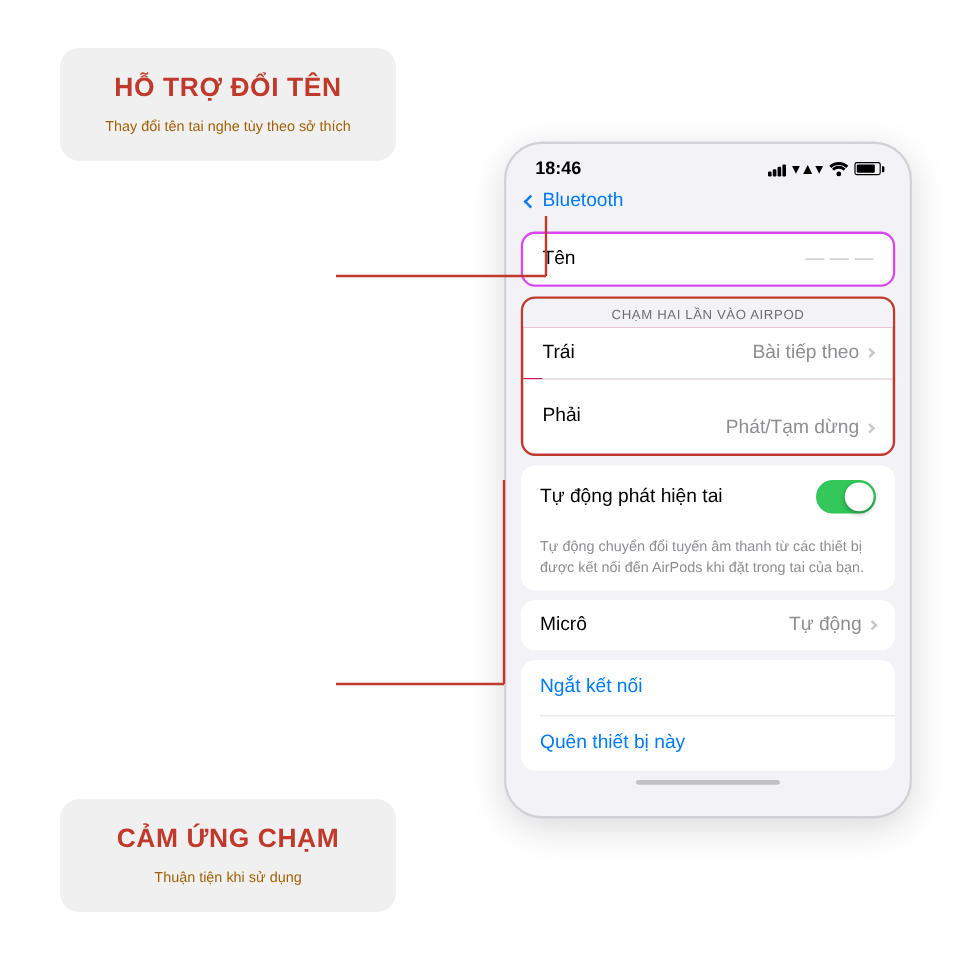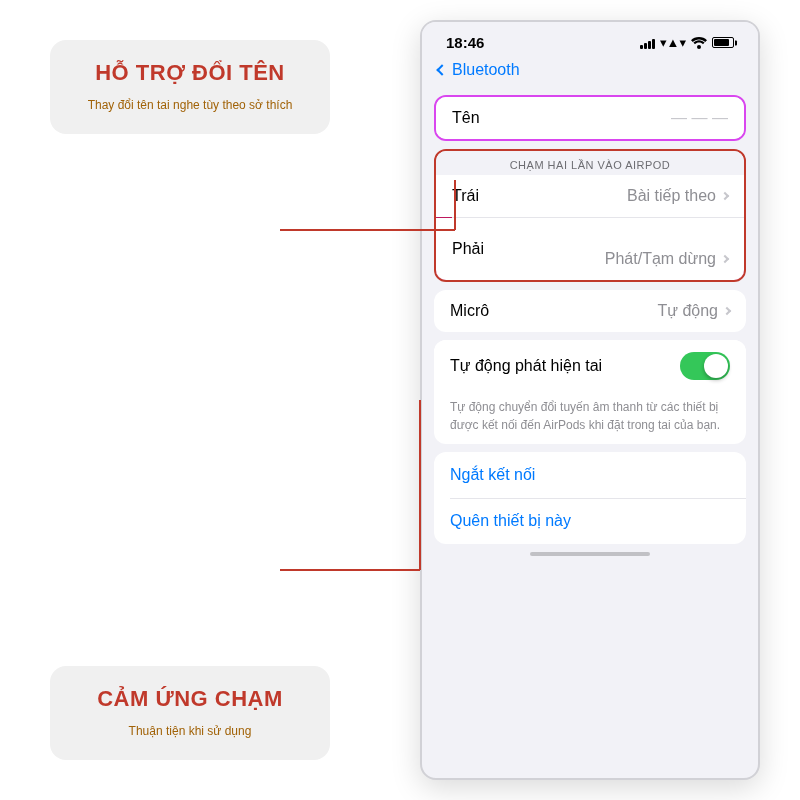--- a/index.html
+++ b/index.html
@@ -52,23 +52,23 @@
       width: 420px;
       height: 800px;
       display: flex;
       align-items: center;
       justify-content: center;
       background: #ffffff;
     }
 
     .iphone-frame {
       width: 340px;
-      height: 760px;
+      height: 564px;
       background: #f2f2f7;
-      border-radius: 16px;
+      border-radius: 32px;
       border: 2px solid #d1d1d6;
       overflow: hidden;
       position: relative;
       box-shadow: 0 8px 30px rgba(0,0,0,0.15);
     }
 
     
     .status-bar {
       display: flex;
       justify-content: space-between;
@@ -380,40 +380,40 @@
             <div style="display:flex;align-items:center;margin-top:20px;">
               <span class="row-value">Phát/Tạm dừng</span>
               <div class="row-chevron"></div>
             </div>
           </div>
         </div>
       </div>
 
       <div class="regular-section">
         <div class="row">
-          <span class="row-label">Micrô</span>
-          <div style="display:flex;align-items:center;">
-            <span class="row-value">Tự động</span>
-            <div class="row-chevron"></div>
-          </div>
-        </div>
-      </div>
-
-      <div class="regular-section">
-        <div class="row">
           <span class="row-label">Tự động phát hiện tai</span>
           <div class="toggle-container">
             <div class="toggle-track">
               <div class="toggle-thumb"></div>
             </div>
           </div>
         </div>
         <div class="description-text">Tự động chuyển đổi tuyến âm thanh từ các thiết bị được kết nối đến AirPods khi đặt trong tai của bạn.</div>
       </div>
 
+      <div class="regular-section">
+        <div class="row">
+          <span class="row-label">Micrô</span>
+          <div style="display:flex;align-items:center;">
+            <span class="row-value">Tự động</span>
+            <div class="row-chevron"></div>
+          </div>
+        </div>
+      </div>
+
       <div class="action-section">
         <div class="action-row">
           <span>Ngắt kết nối</span>
         </div>
         <div class="divider"></div>
         <div class="action-row">
           <span>Quên thiết bị này</span>
         </div>
       </div>
 

